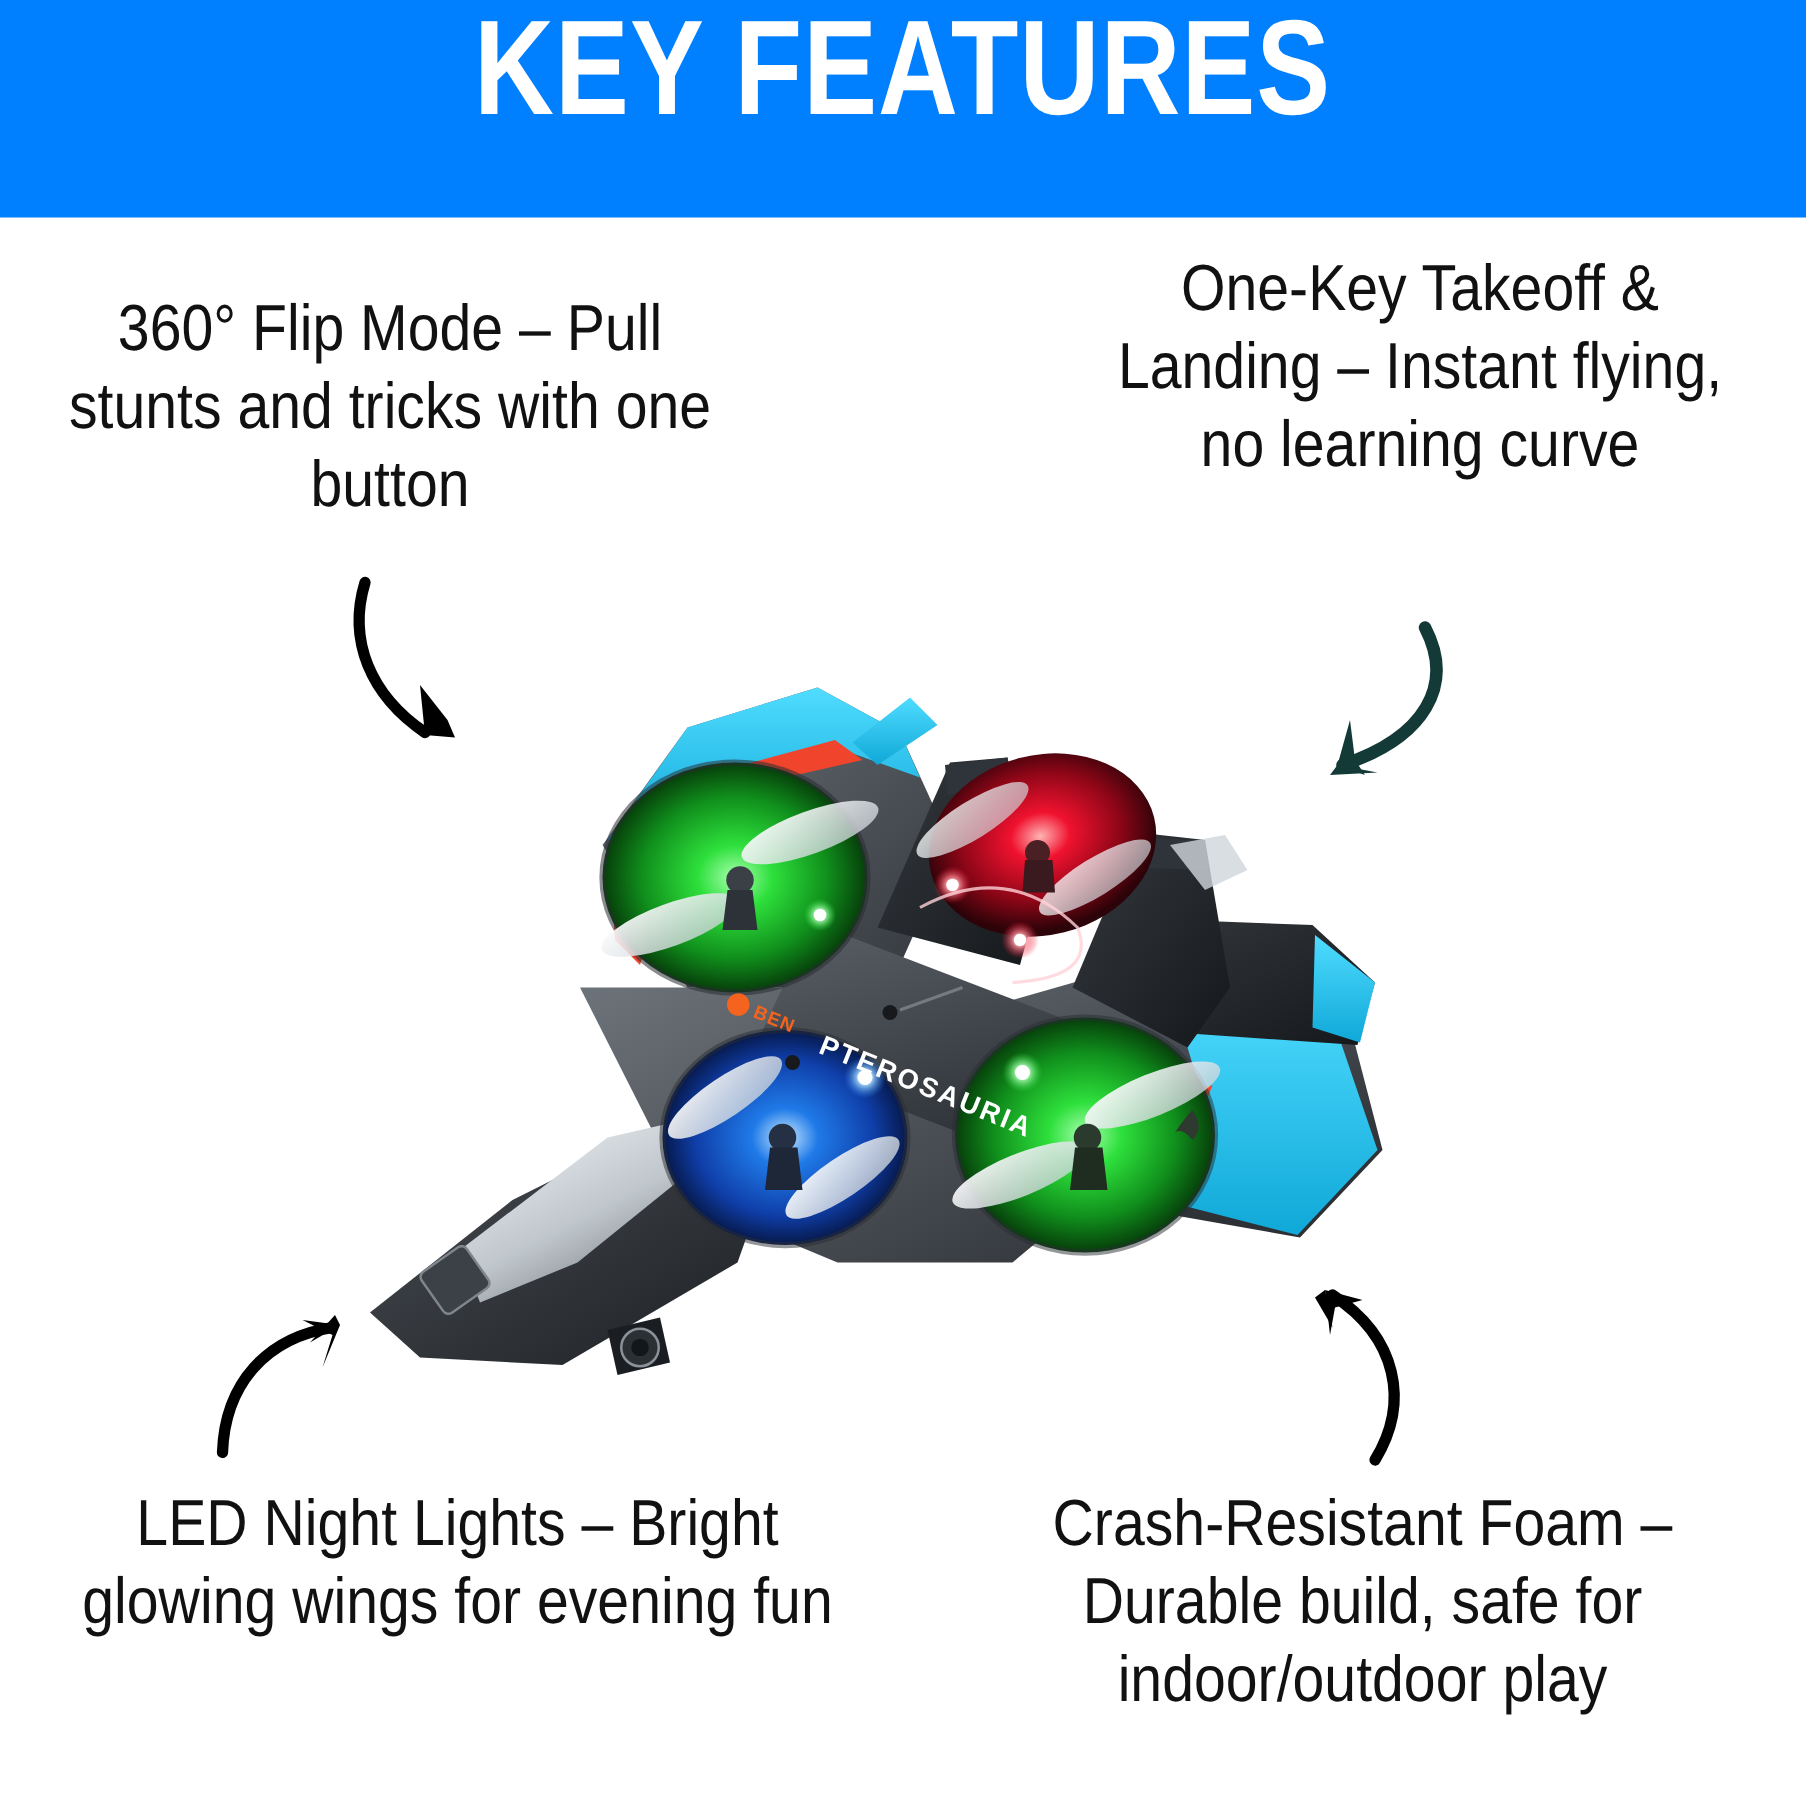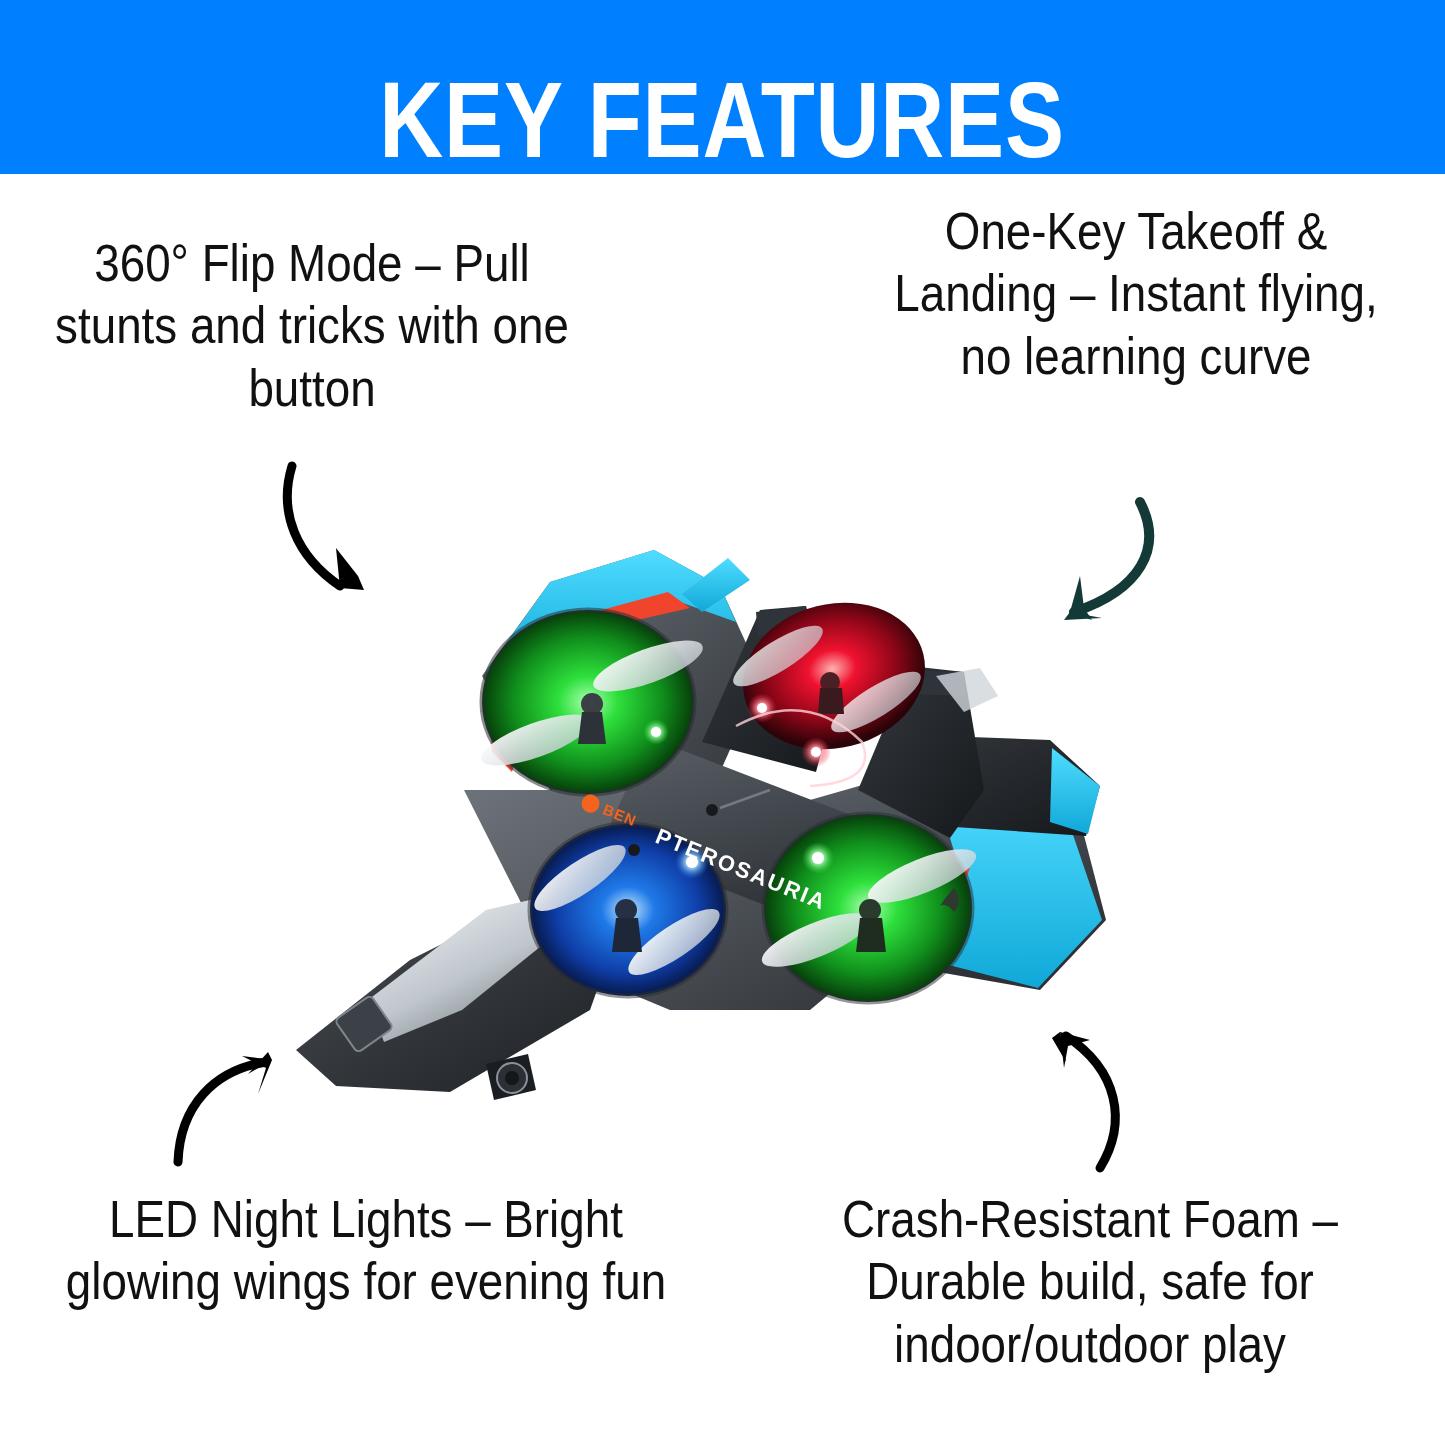--- a/index.html
+++ b/index.html
@@ -9,21 +9,21 @@
     font-family:"Liberation Sans", sans-serif;
     overflow:hidden;
     position:relative;
   }
 
   
   #header-banner{
     position:absolute;
     left:0; top:0;
     width:1445px; height:174px;
-    display:flex; align-items:flex-end; justify-content:center;
+    display:flex; align-items:flex-start; justify-content:center;
   }
   #header-title{
     color:#ffffff;
     font-size:108px;
     font-weight:bold;
     letter-spacing:1px;
     line-height:1;
     font-family:"Liberation Sans", sans-serif;
     transform:scaleX(0.82);
     transform-origin:center;

